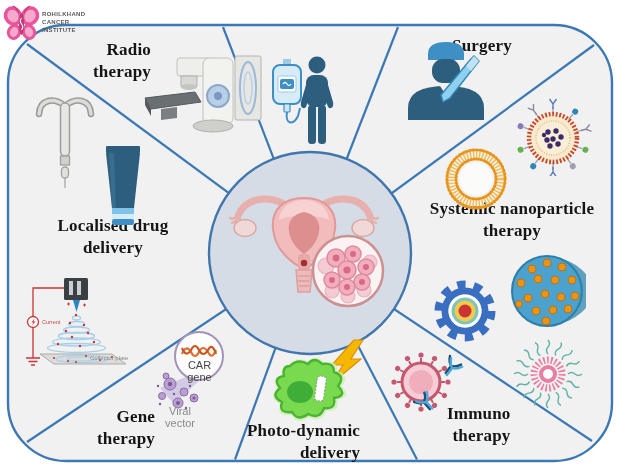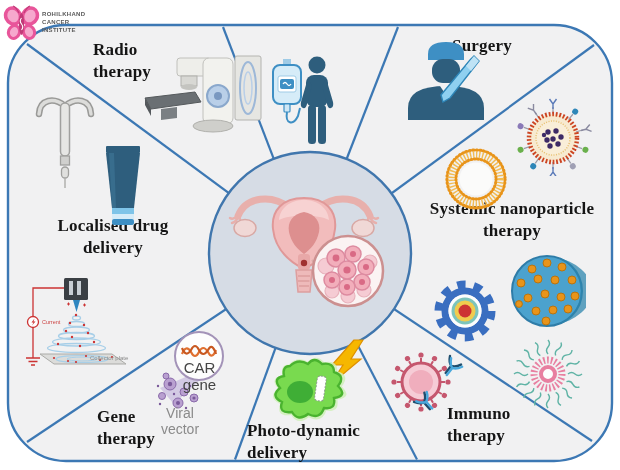--- a/index.html
+++ b/index.html
@@ -1,20 +1,20 @@
 <!DOCTYPE html>
 <html><head>
 <meta charset="utf-8">
 <style>
   html,body{margin:0;padding:0;background:#ffffff;}
   .canvas{position:relative;width:620px;height:470px;background:#ffffff;overflow:hidden;
           font-family:"Liberation Serif",serif;}
   .abs{position:absolute;}
   .label{position:absolute;font-weight:bold;color:#151515;font-size:17px;line-height:1.28;
-         white-space:pre-line;letter-spacing:.2px;}
+         white-space:pre-line;letter-spacing:.2px;text-align:right;}
   .label.center{text-align:center;}
   .small-note{position:absolute;font-family:"Liberation Sans",sans-serif;color:#8a8a8a;}
   .logo-text{position:absolute;left:42px;top:11px;font-family:"Liberation Sans",sans-serif;
              font-size:6px;font-weight:600;color:#5a5a5a;line-height:1.3;letter-spacing:.3px;}
   svg{display:block;}
 </style>
 </head>
 <body>
 
 <div class="canvas">
@@ -300,22 +300,22 @@
       <circle cx="20" cy="56" r="2.2"></circle>
         <circle cx="28" cy="75" r="2"></circle>
         <circle cx="44" cy="70" r="1.6"></circle>
       <circle cx="8" cy="58" r="1.2"></circle>
         <circle cx="40" cy="58" r="1.2"></circle>
         <circle cx="24" cy="66" r="1.2"></circle>
       <circle cx="36" cy="80" r="1.2"></circle>
         <circle cx="10" cy="76" r="1.2"></circle>
     </g>
   </svg>
-  <div class="small-note" style="left:176px;top:359px;width:47px;text-align:center;font-size:15px;color:#444444">CAR gene</div>
-  <div class="small-note" style="left:155px;top:405px;width:50px;text-align:center;font-size:14px">Viral vector</div>
+  <div class="small-note" style="left:176px;top:359px;width:47px;text-align:center;font-size:11px;color:#444444">CAR gene</div>
+  <div class="small-note" style="left:155px;top:405px;width:50px;text-align:center;font-size:11px">Viral vector</div>
 
   <svg class="abs" style="left:34px;top:90px" width="62" height="100" viewBox="0 0 62 100">
     <path d="M31,16 C20,7 6,9 5,24 M31,16 C42,7 56,9 57,24" stroke="#9a9a98" stroke-width="6.5" fill="none" stroke-linecap="round"></path>
     <path d="M31,16 C20,7 6,9 5,24 M31,16 C42,7 56,9 57,24" stroke="#dcdcda" stroke-width="3.5" fill="none" stroke-linecap="round"></path>
     <rect x="26.5" y="13" width="9" height="53" rx="4.5" fill="#e6e6e4" stroke="#a0a09e" stroke-width="1.5"></rect>
     <rect x="26.5" y="66" width="9" height="9" fill="#d0d0ce" stroke="#a0a09e" stroke-width="1.3"></rect>
     <rect x="27.5" y="77" width="7" height="11" rx="3.5" fill="#e0e0de" stroke="#a0a09e" stroke-width="1.3"></rect>
     <line x1="31" y1="88" x2="31" y2="98" stroke="#b0b0ae" stroke-width="1.5"></line>
   </svg>
 

